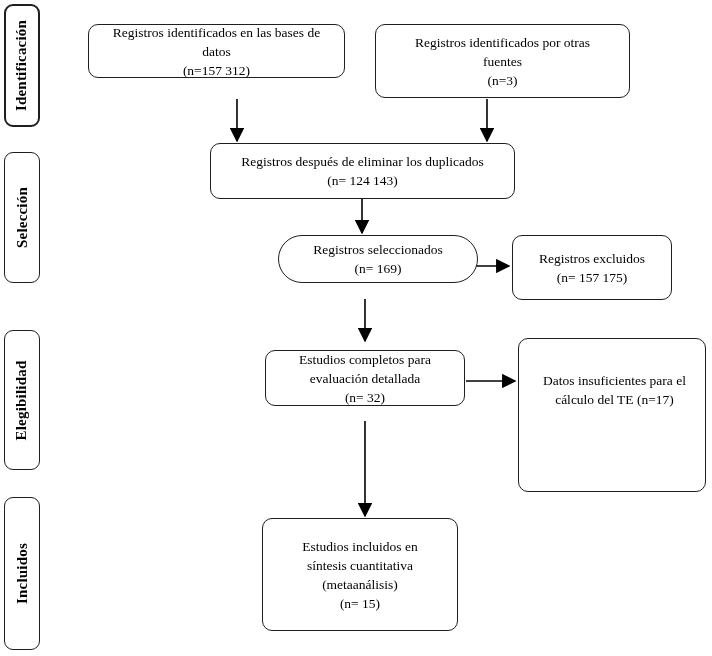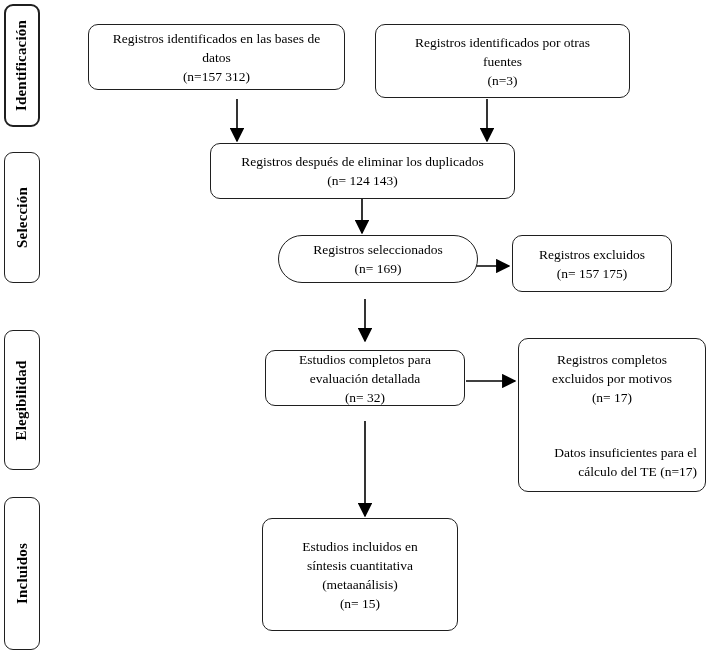--- a/index.html
+++ b/index.html
@@ -30,23 +30,23 @@
     justify-content: center;
     text-align: center;
     font-size: 13.5px;
     line-height: 19px;
     padding: 4px 8px;
   }
   .flow-box .txt { white-space: pre-line; }
   .flow-box.top-anchored { justify-content: flex-start; padding-top: 11px; }
   .flow-box .reason {
     white-space: pre-line;
-    text-align: right;
+    text-align: center;
     align-self: stretch;
-    margin-top: 36px;
+    margin-top: 21px;
     padding-left: 5px;
   }
   .stage-box {
     position: absolute;
     box-sizing: border-box;
     border: 1.5px solid #1f1f1f;
     border-radius: 9px;
     background: #ffffff;
     display: flex;
     align-items: center;
@@ -54,25 +54,25 @@
   }
   .stage-box.first { border-width: 2px; }
   .stage-box .label {
     transform: rotate(-90deg);
     white-space: nowrap;
     font-weight: bold;
     font-size: 15px;
     letter-spacing: 0.2px;
   }
   
-  .b-identified-db    { left: 88px;  top: 24px;  width: 257px; height: 66px; }
+  .b-identified-db    { left: 88px;  top: 24px;  width: 257px; height: 54px; }
   .b-identified-other { left: 375px; top: 24px;  width: 255px; height: 74px; }
   .b-dedup            { left: 210px; top: 143px; width: 305px; height: 56px; }
   .b-screened         { left: 278px; top: 235px; width: 200px; height: 48px; border-radius: 24px; }
-  .b-excluded         { left: 512px; top: 235px; width: 160px; height: 57px; }
+  .b-excluded         { left: 512px; top: 235px; width: 160px; height: 65px; }
   .b-fulltext         { left: 265px; top: 350px; width: 200px; height: 56px; }
   .b-ft-excluded      { left: 518px; top: 338px; width: 188px; height: 154px; }
   .b-included         { left: 262px; top: 518px; width: 196px; height: 113px; }
   .s-identification   { left: 4px; top: 4px;   width: 36px; height: 123px; }
   .s-screening        { left: 4px; top: 152px; width: 36px; height: 131px; }
   .s-eligibility      { left: 4px; top: 330px; width: 36px; height: 140px; }
   .s-included         { left: 4px; top: 497px; width: 36px; height: 153px; }
 </style>
 </head>
 <body>
@@ -134,23 +134,20 @@
 (n= 157 175)</span>
   </div>
 
   <div class="flow-box b-fulltext">
     <span class="txt">Estudios completos para
 evaluación detallada
 (n= 32)</span>
   </div>
 
   <div class="flow-box top-anchored b-ft-excluded">
-    <span class="txt">Registros completos
-excluidos por motivos
-(n= 17)</span>
     <span class="reason">Datos insuficientes para el
 cálculo del TE (n=17)</span>
   </div>
 
   <div class="flow-box b-included">
     <span class="txt">Estudios incluidos en
 síntesis cuantitativa
 (metaanálisis)
 (n= 15)</span>
   </div>

